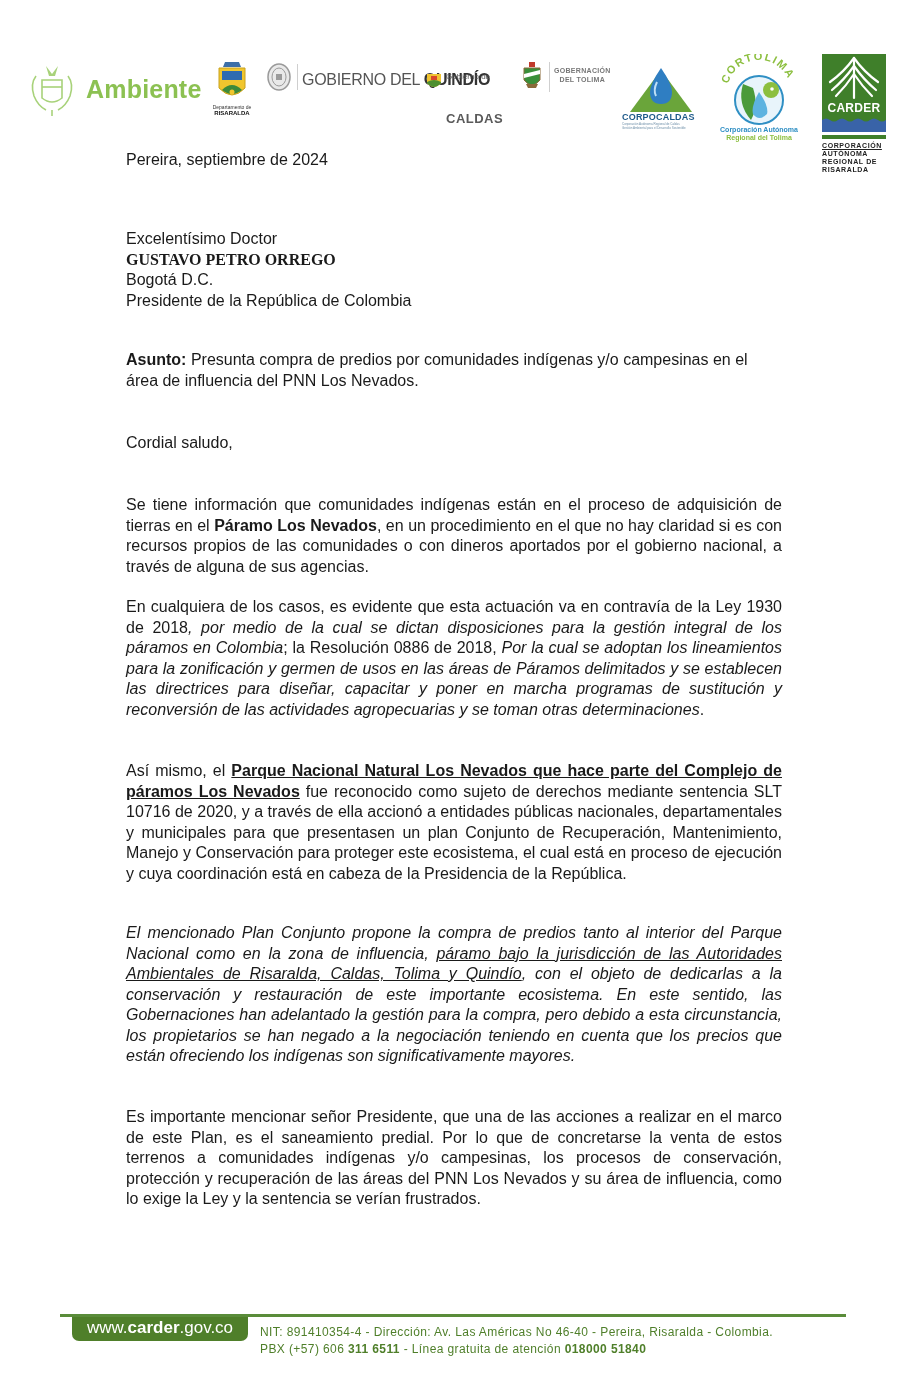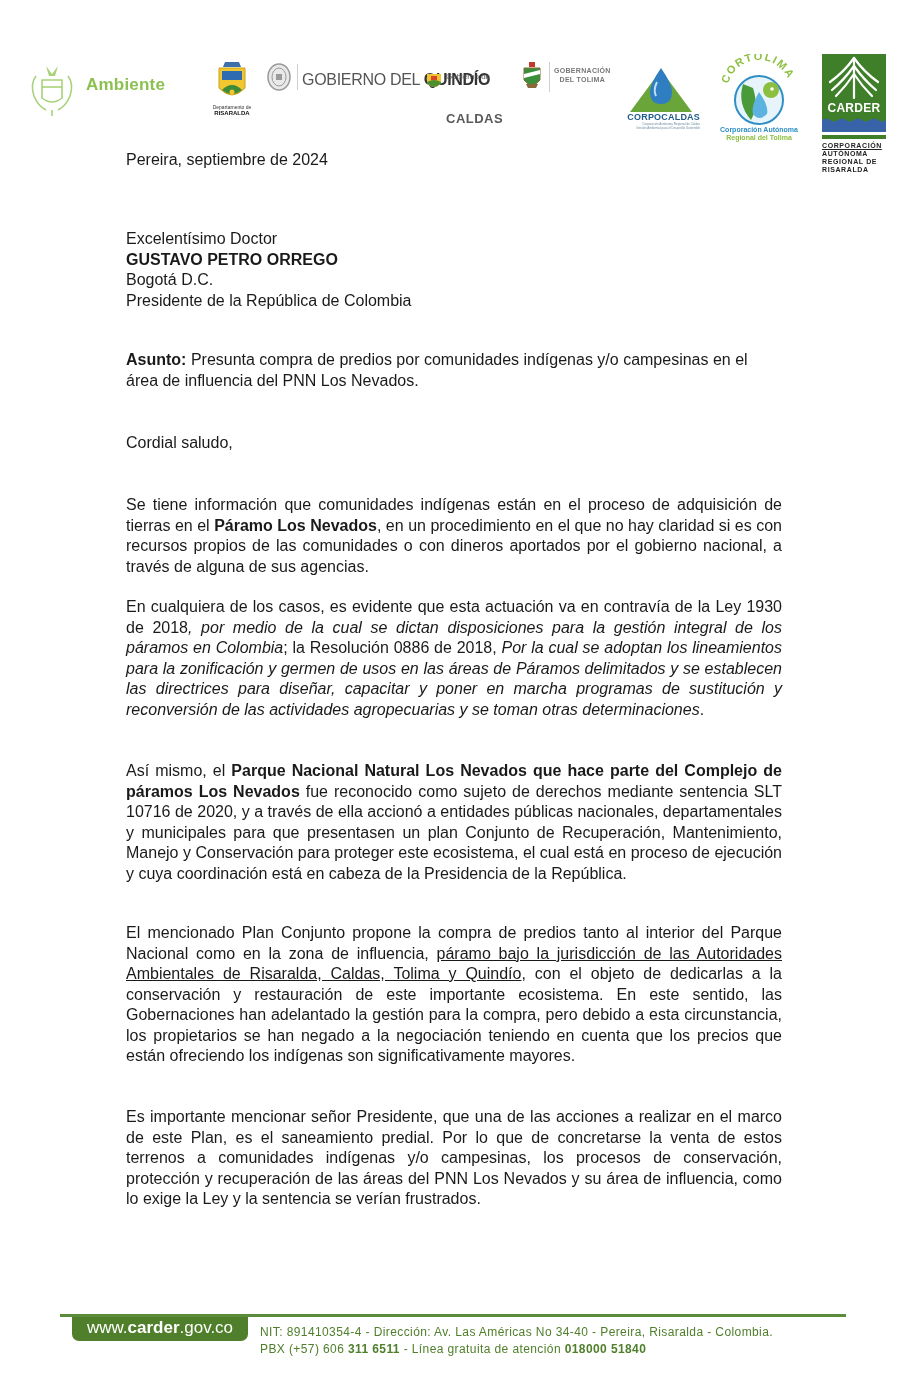--- a/index.html
+++ b/index.html
@@ -3,21 +3,21 @@
   <meta charset="utf-8">
   <style>
     * { box-sizing: border-box; margin: 0; padding: 0; }
     html, body { width: 906px; height: 1386px; background: #ffffff; overflow: hidden; }
     body { position: relative; font-family: "Liberation Sans", sans-serif; color: #1a1a1a; }
 
     
     .logo { position: absolute; }
     .ambiente { left: 26px; top: 62px; width: 178px; height: 56px; }
     .ambiente .crest { position: absolute; left: 0; top: 0; width: 52px; height: 56px; }
-    .ambiente .word { position: absolute; left: 60px; top: 13px; font-size: 17px; font-weight: bold; color: #8cc152; letter-spacing: 0.2px; }
+    .ambiente .word { position: absolute; left: 60px; top: 13px; font-size: 25px; font-weight: bold; color: #8cc152; letter-spacing: 0.2px; }
 
     .risaralda { left: 208px; top: 60px; width: 48px; height: 60px; text-align: center; }
     .risaralda svg { display: block; margin: 0 auto; }
     .risaralda .small { font-size: 5px; color: #333; line-height: 6px; }
     .risaralda .big { font-size: 6px; font-weight: bold; color: #111; line-height: 6px; }
 
     .quindio { left: 266px; top: 62px; width: 150px; height: 30px; }
     .quindio .seal { position: absolute; left: 0; top: 0; width: 26px; height: 30px; }
     .quindio .sep { position: absolute; left: 31px; top: 2px; width: 1px; height: 26px; background: #cfcfcf; }
     .quindio .txt { position: absolute; left: 36px; top: 9px; font-size: 16px; color: #555; white-space: nowrap; letter-spacing: -0.3px; text-align: center; }
@@ -26,21 +26,21 @@
     .caldas { left: 426px; top: 72px; width: 82px; height: 22px; }
     .caldas .shield { position: absolute; left: 0; top: 1px; width: 16px; height: 18px; }
     .caldas .l1 { position: absolute; left: 20px; top: 0; font-size: 8px; color: #555; white-space: nowrap; }
     .caldas .l2 { position: absolute; left: 20px; top: 7px; font-size: 13px; font-weight: bold; color: #5a5a5a; letter-spacing: 0.5px; margin-top: 32px; }
 
     .tolima-gob { left: 522px; top: 62px; width: 100px; height: 30px; }
     .tolima-gob .shield { position: absolute; left: 0; top: 0; width: 20px; height: 28px; }
     .tolima-gob .sep { position: absolute; left: 27px; top: 0; width: 1px; height: 30px; background: #cfcfcf; }
     .tolima-gob .txt { position: absolute; left: 32px; top: 4px; font-size: 7px; font-weight: bold; color: #777; text-align: center; line-height: 9px; letter-spacing: 0.3px; }
 
-    .corpocaldas { left: 622px; top: 66px; width: 78px; height: 72px; text-align: right; }
+    .corpocaldas { left: 622px; top: 66px; width: 78px; height: 72px; text-align: left; }
     .corpocaldas svg { display: block; margin: 0 auto; }
     .corpocaldas .name { font-size: 9px; font-weight: bold; color: #1e5a8a; letter-spacing: 0.2px; line-height: 10px; }
     .corpocaldas .sub { font-size: 3px; color: #6e8fa8; line-height: 4px; }
 
     .cortolima { left: 716px; top: 54px; width: 86px; height: 90px; text-align: center; }
     .cortolima svg { display: block; margin: 0 auto; }
     .cortolima .n1 { font-size: 7px; font-weight: bold; color: #2f8fc4; line-height: 8px; }
     .cortolima .n2 { font-size: 7px; font-weight: bold; color: #8cbf3f; line-height: 8px; }
 
     .carder { left: 822px; top: 54px; width: 64px; height: 130px; }
@@ -48,32 +48,32 @@
     .carder .box .word { position: absolute; left: 0; width: 64px; top: 47px; text-align: center; color: #fff; font-size: 12px; font-weight: bold; letter-spacing: 0.3px; }
     .carder .box .water { position: absolute; left: 0; bottom: 0; width: 64px; height: 15px; background: #3963a8; }
     .carder .bar { position: absolute; left: 0; top: 81px; width: 64px; height: 4px; background: #3f7f2a; }
     .carder .txt { position: absolute; left: 0; top: 88px; width: 64px; font-size: 7px; font-weight: bold; color: #222; line-height: 8px; text-align: justify; letter-spacing: 0.6px; }
     .carder .txt div:first-child { text-decoration: underline; }
 
     
     .t { position: absolute; left: 126px; font-size: 16px; line-height: 20.5px; color: #1a1a1a; }
     .date { top: 150px; }
     .recipient { top: 229px; }
-    .recipient .bold { font-weight: bold; }
+    .recipient .bold { font-weight: bold; font-family: Liberation Serif, serif; }
     .subject { top: 350px; width: 656px; }
     .subject b { font-weight: bold; }
     .greeting { top: 433px; }
     .para { width: 656px; text-align: justify; }
     .p1 { top: 495px; }
     .p2 { top: 597px; }
     .p3 { top: 761px; }
-    .p4 { top: 923px; }
+    .p4 { top: 923px; font-style: italic; }
     .p5 { top: 1107px; }
     .para i { font-style: italic; }
-    .para .bu { font-weight: bold; }
+    .para .bu { font-weight: bold; text-decoration: underline; }
     .para .u { text-decoration: underline; }
 
     
     .footer-line { position: absolute; left: 60px; top: 1314px; width: 786px; height: 3px; background: #5a8c3a; }
     .footer-web { position: absolute; left: 72px; top: 1317px; width: 176px; height: 24px; background: #4f7f2a; border-radius: 0 0 7px 7px; color: #fff; font-size: 17px; line-height: 22px; text-align: center; }
     .footer-web b { font-weight: bold; }
     .footer-l1, .footer-l2 { position: absolute; left: 260px; font-size: 12px; color: #4f7f2a; white-space: nowrap; letter-spacing: 0.4px; }
     .footer-l1 { top: 1325px; }
     .footer-l2 { top: 1342px; }
     .footer-l2 b { font-weight: bold; }
@@ -217,14 +217,14 @@
 <div class="t para p2"><span>En cualquiera de los casos, es evidente que esta actuación va en contravía de la Ley 1930 de 2018</span><i>, por medio de la cual se dictan disposiciones para la gestión integral de los páramos en Colombia</i><span>; la Resolución 0886 de 2018, </span><i>Por la cual se adoptan los lineamientos para la zonificación y germen de usos en las áreas de Páramos delimitados y se establecen las directrices para diseñar, capacitar y poner en marcha programas de sustitución y reconversión de las actividades agropecuarias y se toman otras determinaciones</i><span>.</span></div>
 
 <div class="t para p3"><span>Así mismo, el </span><span class="bu">Parque Nacional Natural Los Nevados que hace parte del Complejo de páramos Los Nevados</span><span> fue reconocido como sujeto de derechos mediante sentencia SLT 10716 de 2020, y a través de ella accionó a entidades públicas nacionales, departamentales y municipales para que presentasen un plan Conjunto de Recuperación, Mantenimiento, Manejo y Conservación para proteger este ecosistema, el cual está en proceso de ejecución y cuya coordinación está en cabeza de la Presidencia de la República.</span></div>
 
 <div class="t para p4"><span>El mencionado Plan Conjunto propone la compra de predios tanto al interior del Parque Nacional como en la zona de influencia, </span><span class="u">páramo bajo la jurisdicción de las Autoridades Ambientales de Risaralda, Caldas, Tolima y Quindío</span><span>, con el objeto de dedicarlas a la conservación y restauración de este  importante ecosistema. En este sentido, las Gobernaciones han adelantado la gestión para la compra, pero debido a esta circunstancia, los propietarios se han negado a la negociación teniendo en cuenta que los precios que están ofreciendo los indígenas son significativamente mayores.</span></div>
 
 <div class="t para p5">Es importante mencionar señor Presidente, que una de las acciones a realizar en el marco de este Plan, es el saneamiento predial. Por lo que de concretarse la venta de estos terrenos a comunidades indígenas y/o campesinas, los procesos de conservación, protección y recuperación de las áreas del PNN Los Nevados y su área de influencia, como lo exige la Ley y la sentencia se verían frustrados.</div>
 
 <div class="footer-line"></div>
 <div class="footer-web"><span>www.</span><b>carder</b><span>.gov.co</span></div>
-<div class="footer-l1">NIT: 891410354-4 - Dirección: Av. Las Américas No 34-40 - Pereira, Risaralda - Colombia.</div>
+<div class="footer-l1">NIT: 891410354-4 - Dirección: Av. Las Américas No 46-40 - Pereira, Risaralda - Colombia.</div>
 <div class="footer-l2"><span>PBX (+57) 606 </span><b>311 6511</b><span> - Línea gratuita de atención </span><b>018000 51840</b></div>
 
 </body></html>

